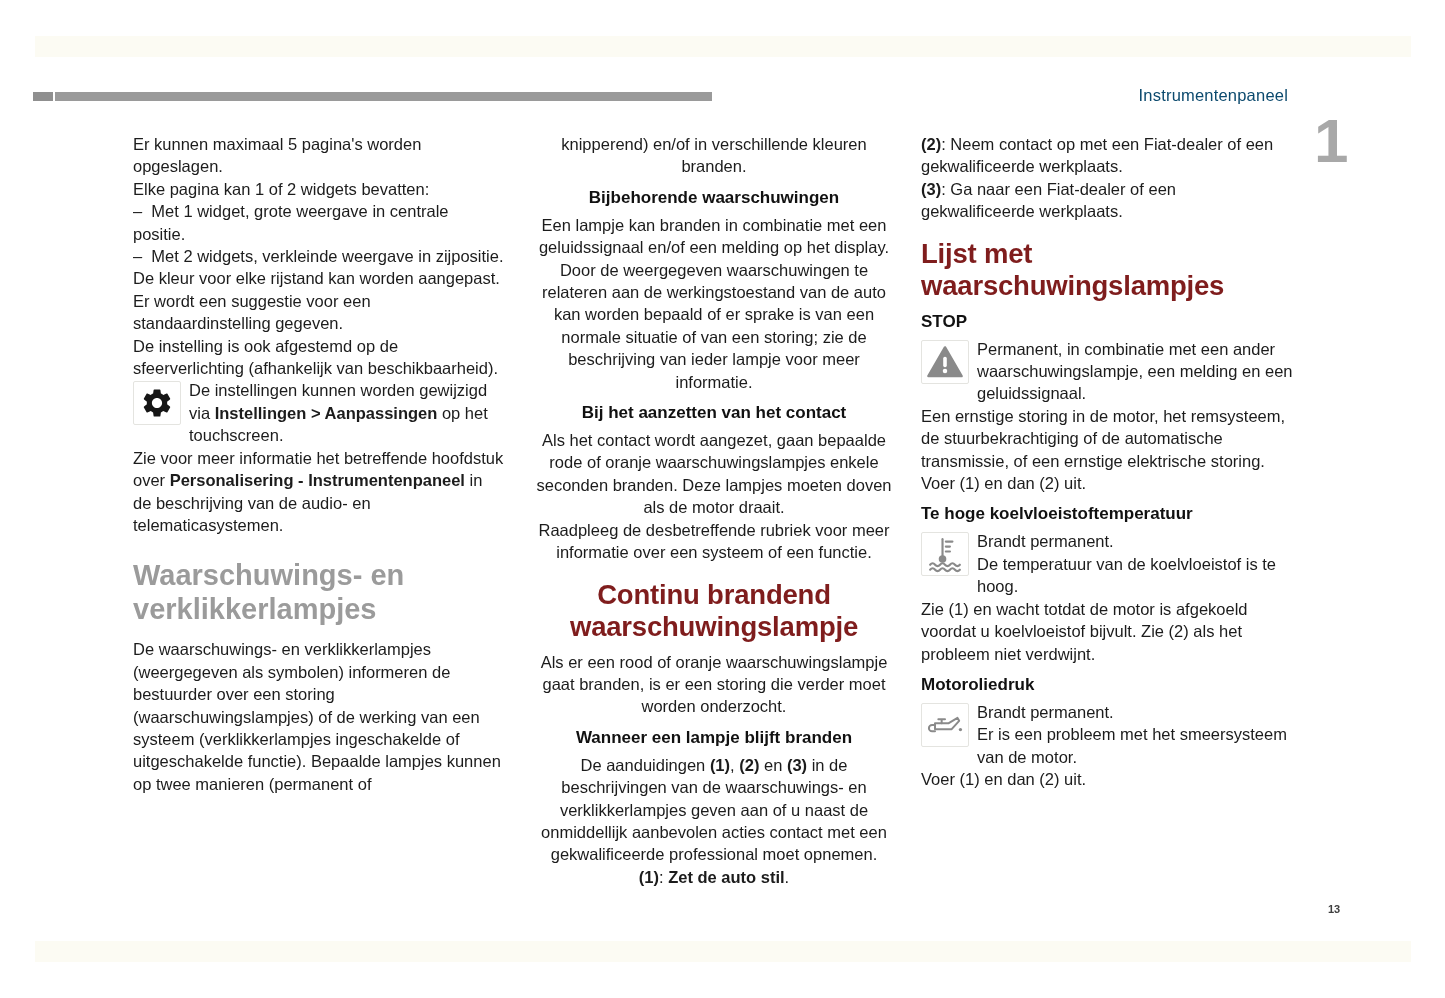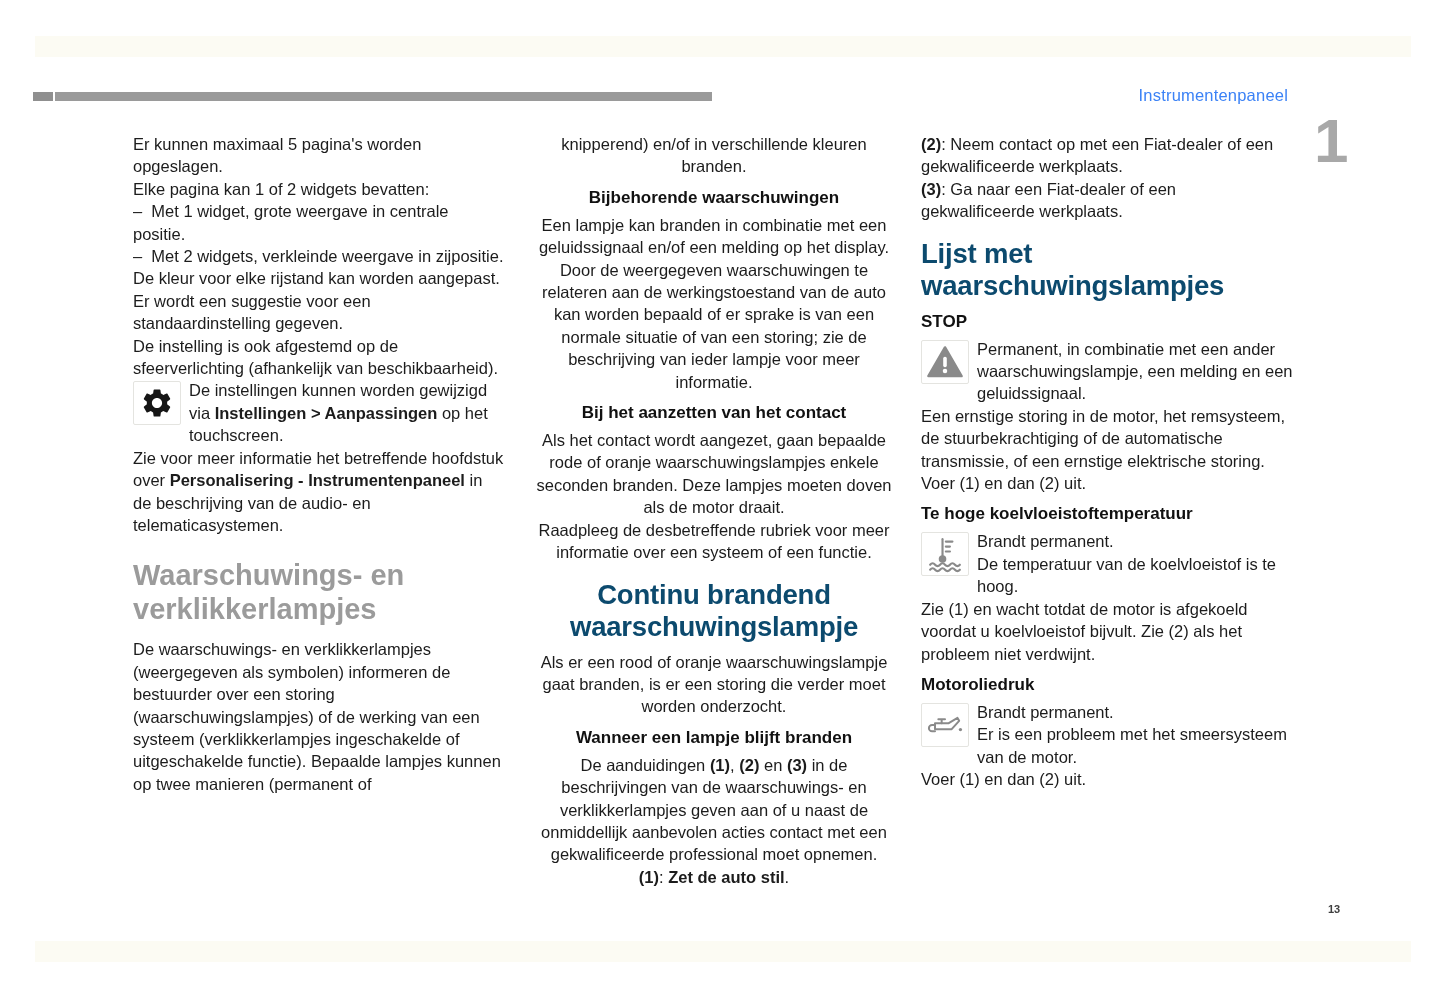--- a/index.html
+++ b/index.html
@@ -4,34 +4,34 @@
 <style>
   html,body{margin:0;padding:0;background:#ffffff;}
   .page{position:relative;width:1445px;height:998px;background:#ffffff;overflow:hidden;
         font-family:"Liberation Sans",sans-serif;color:#1c1c1c;}
   .band{position:absolute;left:35px;width:1376px;height:21px;background:#fcfbf3;}
   .band-top{top:36px;}
   .band-bottom{top:941px;}
   .rule-seg{position:absolute;top:92px;height:9px;background:#9a9a9a;}
   .rule-a{left:33px;width:20px;background:#8f8f8f;}
   .rule-b{left:55px;width:657px;}
-  .header-right{position:absolute;top:86px;right:157px;font-size:16.5px;color:#3b82f6;
+  .header-right{position:absolute;top:86px;right:157px;font-size:16.5px;color:#0c4a6e;
                 letter-spacing:.2px;}
   .chapter-num{position:absolute;left:1314px;top:110px;font-size:62px;line-height:1;
                font-weight:800;color:#a8a8a8;}
   .page-num{position:absolute;left:1328px;top:903px;font-size:11px;font-weight:700;color:#404040;}
 
   .col{position:absolute;top:133px;width:372px;font-size:16.5px;line-height:22.4px;}
   .col1{left:133px;}
   .col2{left:528px;text-align:center;}
   .col3{left:921px;}
   .col p{margin:0;}
   .b{font-weight:700;}
   .sub{font-size:17px;font-weight:700;color:#111;margin:9px 0 6px;line-height:21px;}
-  .big-title{font-size:27.5px;font-weight:700;color:#0c4a6e;line-height:32px;margin:15px 0 8px;
+  .big-title{font-size:27.5px;font-weight:700;color:#7f1d1d;line-height:32px;margin:15px 0 8px;
              letter-spacing:-0.2px;}
   .gray-title{font-size:29px;font-weight:700;color:#9b9b9b;line-height:34px;margin:22px 0 12px;}
 
   .iconblock{margin:0;}
   .icon-box{float:left;width:48px;height:44px;border:1px solid #e4e4e0;border-radius:2px;
             background:#fff;display:flex;align-items:center;justify-content:center;
             margin:2px 8px 0 0;box-sizing:border-box;}
   .clear{clear:both;}
 </style>
 </head>

